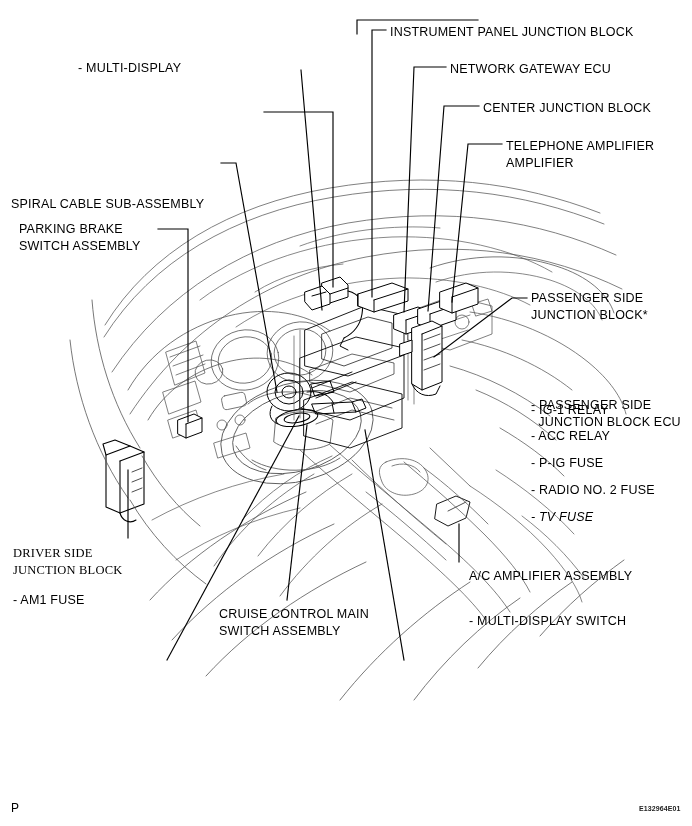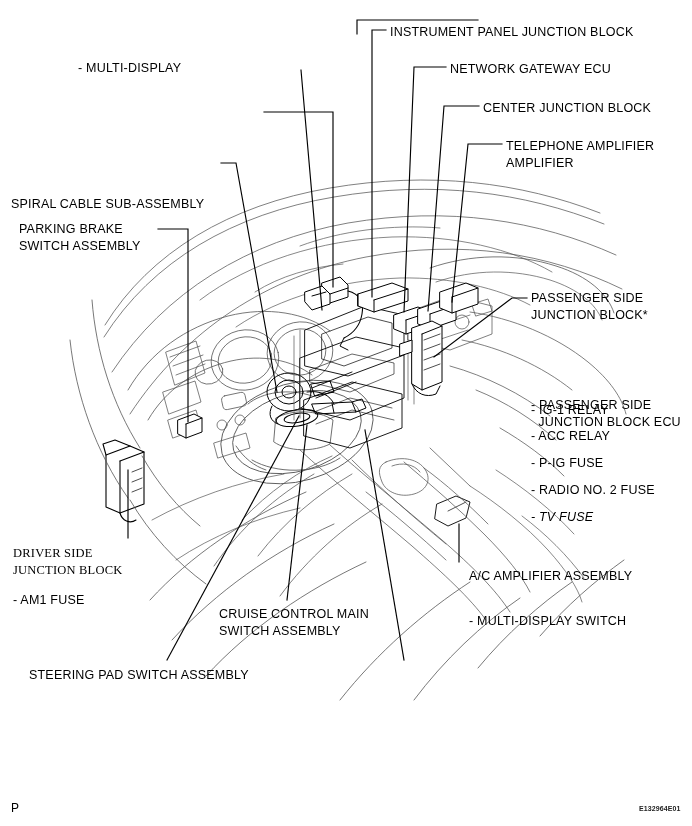--- a/index.html
+++ b/index.html
@@ -315,18 +315,17 @@
 
   <div class="lbl" style="left:13px;top:545px;font-family:Liberation Serif, serif;">DRIVER SIDE
 JUNCTION BLOCK</div>
   <div class="lbl" style="left:13px;top:592px;">- AM1 FUSE</div>
 
   <div class="lbl" style="left:219px;top:606px;">CRUISE CONTROL MAIN
 SWITCH ASSEMBLY</div>
   <div class="lbl" style="left:469px;top:568px;text-align:right;">A/C AMPLIFIER ASSEMBLY</div>
   <div class="lbl" style="left:469px;top:594px;margin-top:19px;">- MULTI-DISPLAY SWITCH</div>
 
-  <div class="lbl" style="left:29px;top:667px;">STEERING PAD SWITCH ASSEMBLY</div>
 
   <div class="page-mark" style="left:11px;top:801px;">P</div>
   <div class="corner-code" style="left:639px;top:805px;">E132964E01</div>
 
 </div>
 
 </body></html>

